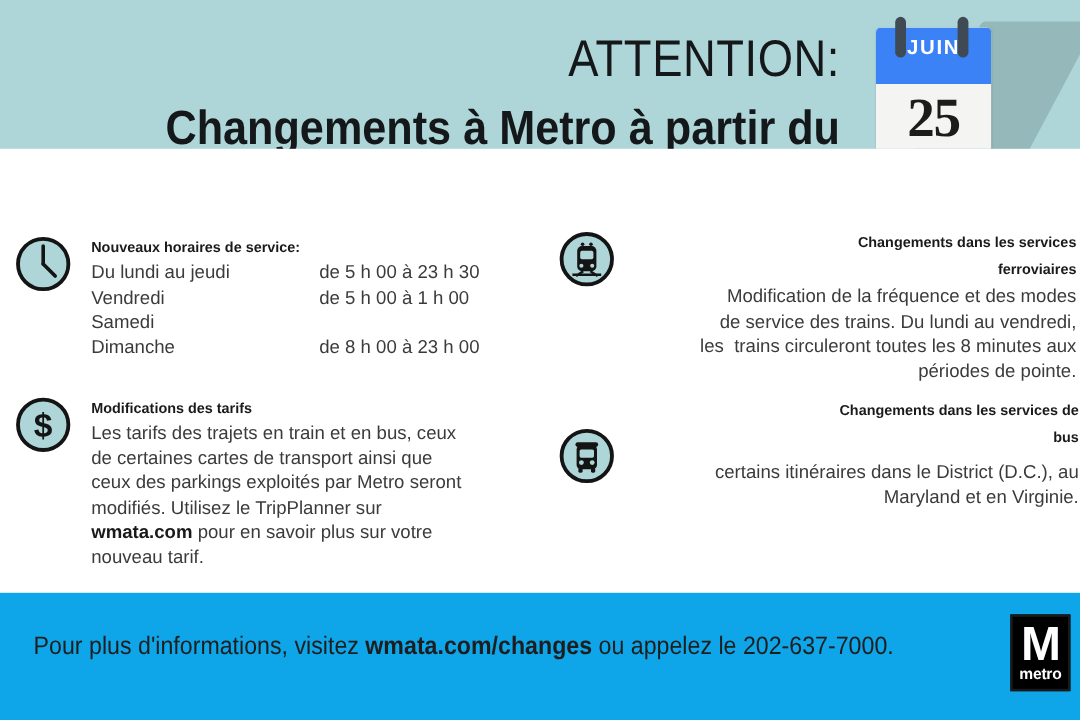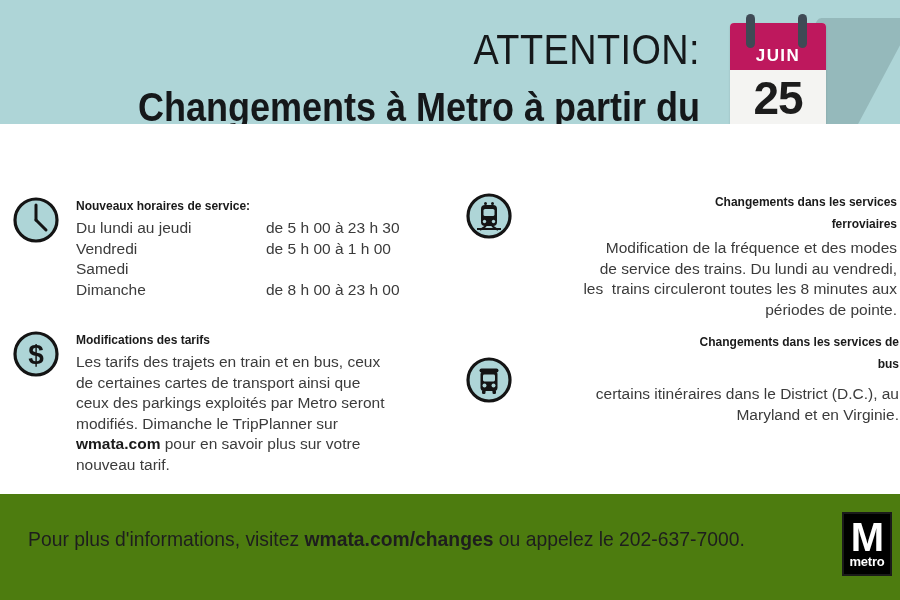--- a/index.html
+++ b/index.html
@@ -99,42 +99,43 @@
     height: 134px;
     background: #f4f4f2;
     border-radius: 4px;
     z-index: 2;
     overflow: hidden;
     box-shadow: 0 1px 2px rgba(0,0,0,0.15);
   }
   .cal-top {
     position: relative;
     height: 47px;
-    background: #be185d;
+    background: #3b82f6;
     display: flex;
     align-items: flex-end;
     justify-content: center;
-    padding-bottom: 4px;
+    padding-bottom: 20px;
     box-sizing: border-box;
   }
   .cal-month {
     color: #ffffff;
     font-size: 17px;
     font-weight: bold;
     letter-spacing: 1.4px;
     font-family: "Liberation Sans", sans-serif;
   }
   .cal-day {
     text-align: center;
     color: #1c1c1c;
     font-size: 46px;
     font-weight: bold;
     line-height: 48px;
     margin-top: 4px;
     letter-spacing: -1px;
+    font-family: Liberation Serif, serif;
   }
   .cal-year {
     text-align: center;
     color: #0f766e;
     font-size: 19px;
     font-weight: bold;
     line-height: 20px;
     margin-top: 14px;
   }
   .cal-fold {
@@ -213,21 +214,21 @@
   .sched-day   { position: absolute; left: 0;     white-space: nowrap; text-align: right; }
   .sched-hours { position: absolute; left: 190px; white-space: nowrap; }
 
   
   .footer {
     position: absolute;
     left: 0;
     top: 494px;
     width: 900px;
     height: 106px;
-    background: #4d7c0f;
+    background: #0ea5e9;
   }
   .footer-text {
     position: absolute;
     left: 28px;
     top: 33px;
     font-family: "Liberation Sans Narrow", "Liberation Sans", sans-serif;
     font-size: 21px;
     color: #1e1e1e;
     white-space: nowrap;
     transform: scaleX(0.92);
@@ -329,21 +330,21 @@
           <svg viewBox="0 0 48 48" width="48" height="48">
             <circle cx="24" cy="24" r="21" fill="#aed5d7" stroke="#141414" stroke-width="3.2"></circle>
             <text x="24" y="34" text-anchor="middle" font-family="Liberation Sans, sans-serif" font-size="28" font-weight="bold" fill="#141414">$</text>
           </svg>
         </div>
         <div class="block-text" style="width:366px;">
           <div class="block-title">Modifications des tarifs</div>
           <div class="body-line">Les tarifs des trajets en train et en bus, ceux</div>
           <div class="body-line">de certaines cartes de transport ainsi que</div>
           <div class="body-line">ceux des parkings exploités par Metro seront</div>
-          <div class="body-line">modifiés. Dimanche le TripPlanner sur</div>
+          <div class="body-line">modifiés. Utilisez le TripPlanner sur</div>
           <div class="body-line"><b>wmata.com</b><span> pour en savoir plus sur votre</span></div>
           <div class="body-line">nouveau tarif.</div>
         </div>
       </div>
     </div>
 
     <div class="col-right">
 
       <div class="block" style="left:10px; top:20px; width:430px;">
         <div class="icon-badge">

